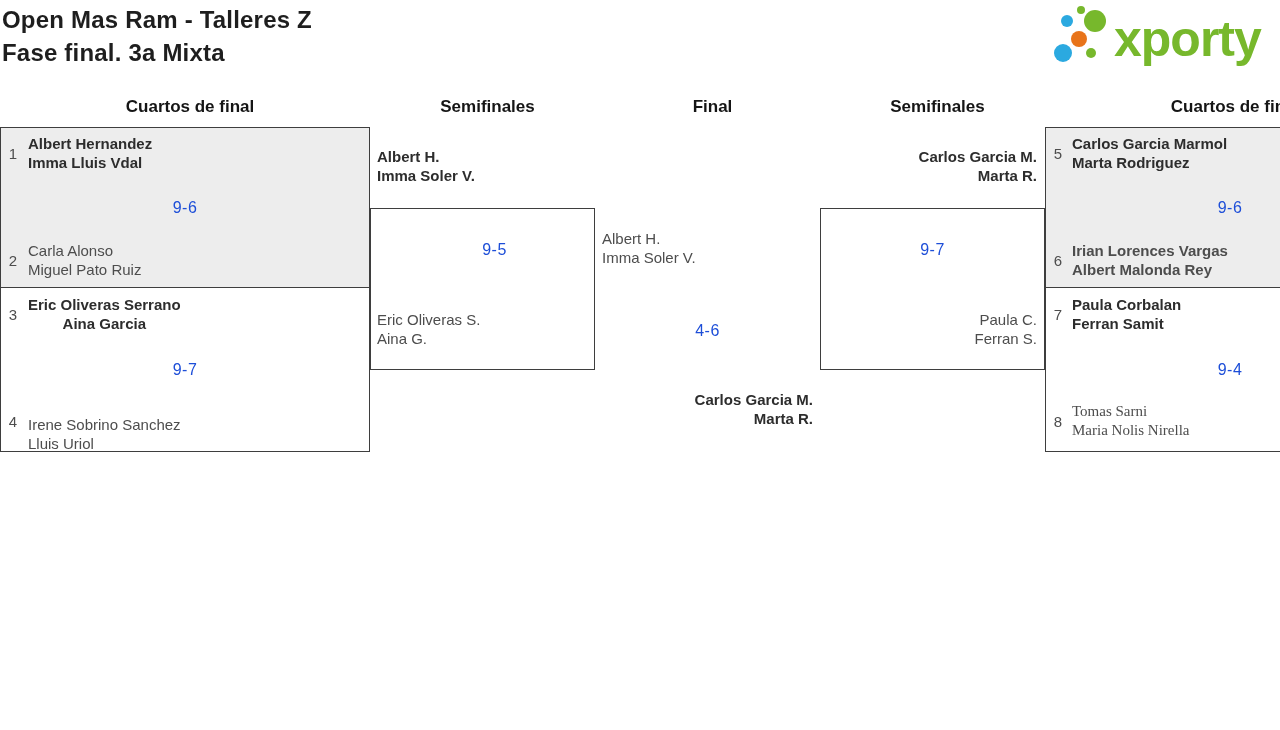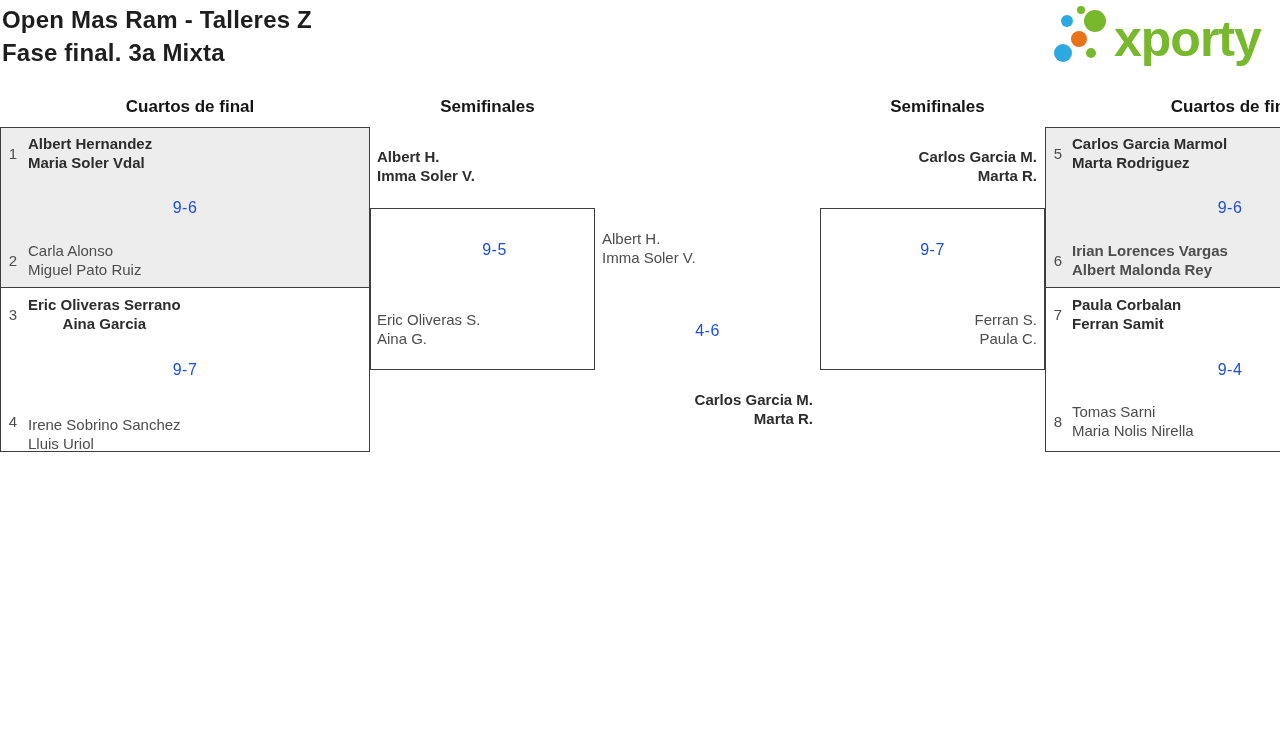--- a/index.html
+++ b/index.html
@@ -69,34 +69,35 @@
     <span class="dot dot-blue-small"></span>
     <span class="dot dot-green-large"></span>
     <span class="dot dot-orange"></span>
     <span class="dot dot-blue-large"></span>
     <span class="dot dot-green-small"></span>
     <span class="logo-text">xporty</span>
   </div>
 
   <div class="round-header rh1">Cuartos de final</div>
   <div class="round-header rh2">Semifinales</div>
+  <div class="round-header rh3">Final</div>
   <div class="round-header rh4">Semifinales</div>
   <div class="round-header rh5">Cuartos de final</div>
 
   <div class="box gray b-qf1"></div>
   <div class="box no-top b-qf2"></div>
   <div class="box b-sfl"></div>
   <div class="box b-sfr"></div>
   <div class="box gray b-qf3"></div>
   <div class="box no-top b-qf4"></div>
 
   <div class="seed" style="left:4px;top:134px;">1</div>
   <div class="team winner" style="left:28px;top:134px;">
     <span>Albert Hernandez</span>
-    <span>Maria Soler Vdal</span>
+    <span>Imma Lluis Vdal</span>
   </div>
   <div class="score" style="left:0;top:199px;width:370px;">9-6</div>
   <div class="seed" style="left:4px;top:241px;">2</div>
   <div class="team loser" style="left:28px;top:241px;">
     <span>Carla Alonso</span>
     <span>Miguel Pato Ruiz</span>
   </div>
 
   <div class="seed" style="left:4px;top:295px;">3</div>
   <div class="team winner" style="left:28px;top:295px;text-align:center;">
@@ -129,22 +130,22 @@
     <span>Carlos Garcia M.</span>
     <span>Marta R.</span>
   </div>
 
   <div class="team winner r" style="left:820px;top:147px;width:217px;">
     <span>Carlos Garcia M.</span>
     <span>Marta R.</span>
   </div>
   <div class="score" style="left:820px;top:241px;width:225px;">9-7</div>
   <div class="team loser r" style="left:820px;top:310px;width:217px;">
+    <span>Paula C.</span>
     <span>Ferran S.</span>
-    <span>Paula C.</span>
   </div>
 
   <div class="seed" style="left:1049px;top:134px;">5</div>
   <div class="team winner" style="left:1072px;top:134px;">
     <span>Carlos Garcia Marmol</span>
     <span>Marta Rodriguez</span>
   </div>
   <div class="score" style="left:1045px;top:199px;width:370px;">9-6</div>
   <div class="seed" style="left:1049px;top:241px;">6</div>
   <div class="team loser" style="left:1072px;top:241px;font-weight:bold;">
@@ -152,18 +153,18 @@
     <span>Albert Malonda Rey</span>
   </div>
 
   <div class="seed" style="left:1049px;top:295px;">7</div>
   <div class="team winner" style="left:1072px;top:295px;">
     <span>Paula Corbalan</span>
     <span>Ferran Samit</span>
   </div>
   <div class="score" style="left:1045px;top:361px;width:370px;">9-4</div>
   <div class="seed" style="left:1049px;top:402px;">8</div>
-  <div class="team loser" style="left:1072px;top:402px;">
+  <div class="team loser" style="left:1072px;top:402px;font-family:Liberation Serif, serif;">
     <span>Tomas Sarni</span>
     <span>Maria Nolis Nirella</span>
   </div>
 
 </div>
 
 </body></html>

